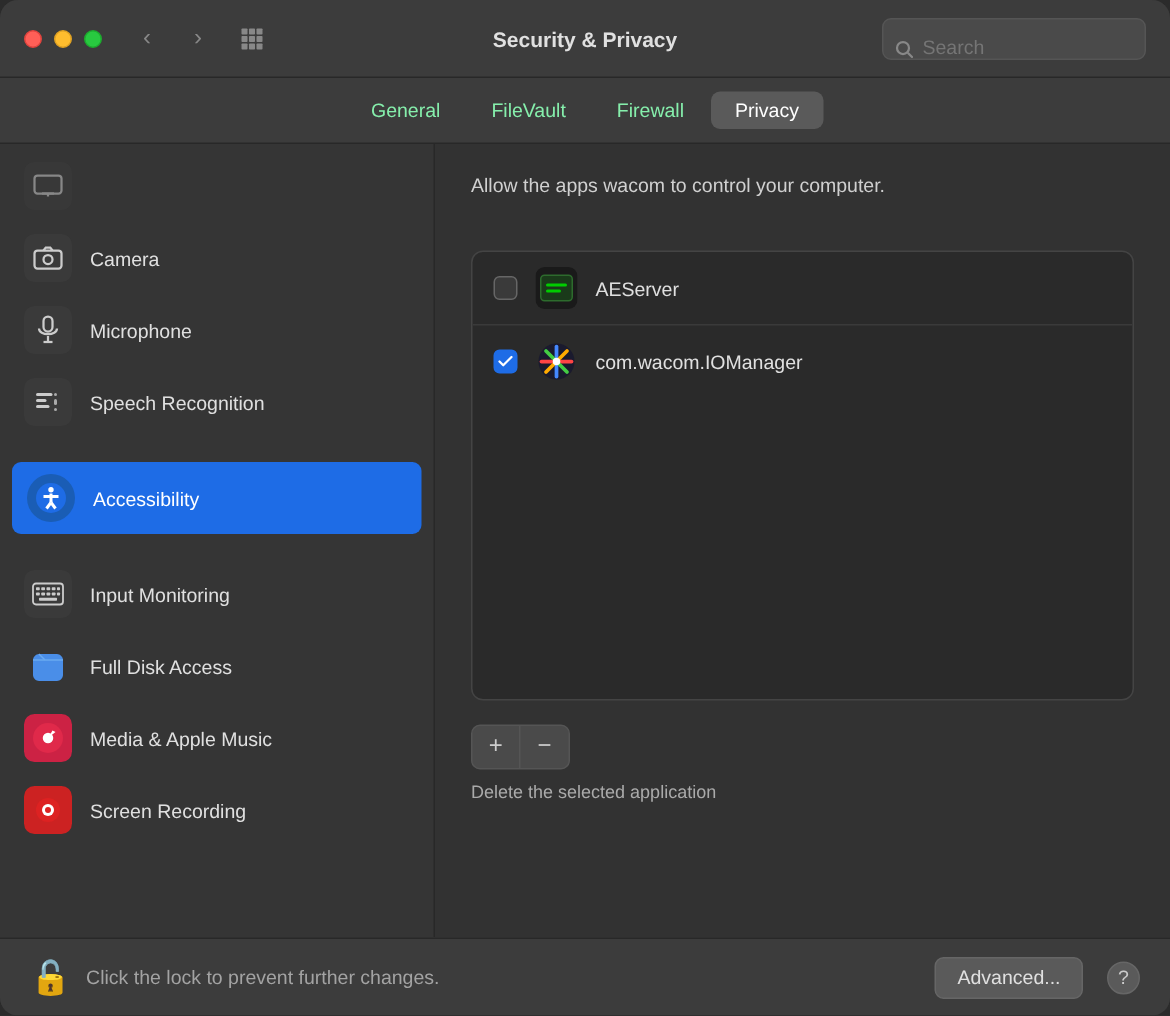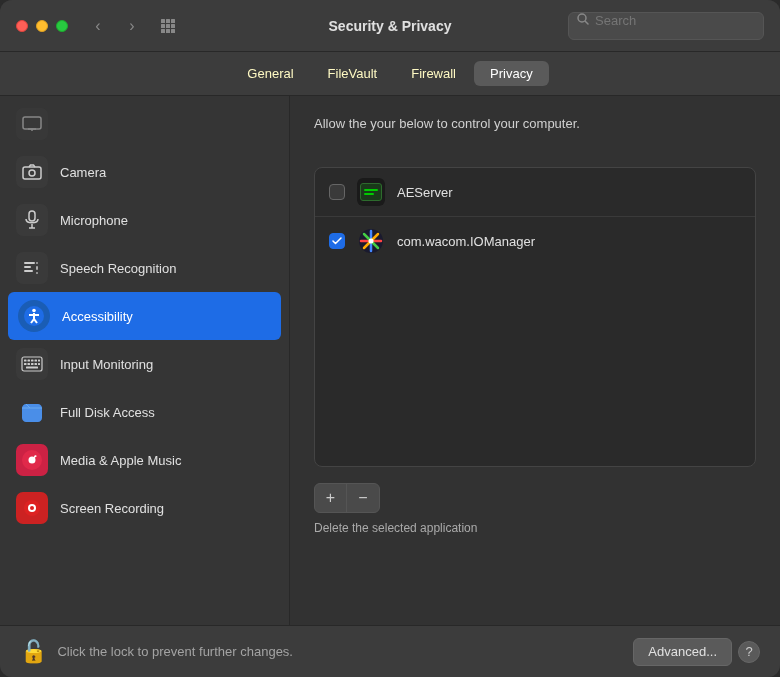--- a/index.html
+++ b/index.html
@@ -92,23 +92,23 @@
       font-size: 14px;
       font-weight: 600;
     }
 
     .search-box {
       margin-left: auto;
       background: #4a4a4a;
       border: 1px solid #555;
       border-radius: 6px;
       height: 28px;
-      width: 196px;
-      display: flex;
-      align-items: flex-start;
+      width: 176px;
+      display: flex;
+      align-items: flex-end;
       padding: 0 8px;
       gap: 6px;
     }
 
     .search-icon-svg {
       color: #888;
       font-size: 12px;
       flex-shrink: 0;
     }
 
@@ -131,21 +131,21 @@
       gap: 2px;
       flex-shrink: 0;
       border-bottom: 1px solid #282828;
     }
 
     .tab {
       padding: 5px 16px;
       border-radius: 6px;
       font-size: 13px;
       cursor: pointer;
-      color: #fef9c3;
+      color: #86efac;
       border: none;
       background: none;
     }
 
     .tab.active {
       background: #5a5a5a;
       color: #fff;
       font-weight: 500;
     }
 
@@ -176,21 +176,21 @@
       padding: 8px 16px;
       cursor: pointer;
       gap: 12px;
       min-height: 46px;
       text-align: right;
     }
 
     .sidebar-item.active {
       background: #1e6ce6;
       border-radius: 6px;
-      margin: 0 8px;
+      margin: 16px 8px;
       padding: 8px 10px;
     }
 
     .sidebar-item-icon {
       width: 32px;
       height: 32px;
       display: flex;
       align-items: center;
       justify-content: center;
       flex-shrink: 0;
@@ -363,21 +363,21 @@
 
     .lock-text {
       color: #a3a3a3;
       font-size: 13px;
     }
 
     .bottom-right {
       margin-left: auto;
       display: flex;
       align-items: center;
-      gap: 6px;
+      gap: 16px;
     }
 
     .advanced-btn {
       background: #5a5a5a;
       border: 1px solid #666;
       border-radius: 6px;
       color: #e0e0e0;
       font-size: 13px;
       padding: 4px 14px;
       cursor: pointer;
@@ -580,21 +580,21 @@
             <circle cx="11" cy="11" r="8" fill="#dd2222"></circle>
             <circle cx="11" cy="11" r="4" fill="white"></circle>
             <circle cx="11" cy="11" r="2" fill="#dd2222"></circle>
           </svg>
         </div>
         <span class="sidebar-item-label">Screen Recording</span>
       </div>
     </div>
 
     <div class="main-panel">
-      <p class="panel-description">Allow the your below to control your computer.</p>
+      <p class="panel-description">Allow the apps wacom to control your computer.</p>
 
       <div class="apps-list">
 
         <div class="app-item">
           <div class="app-checkbox unchecked"></div>
           <div class="app-icon">
             <div class="aeserver-icon">
               <div class="aeserver-inner">
                 <div style="display:flex;flex-direction:column;gap:2px;">
                   <div class="terminal-line"></div>

